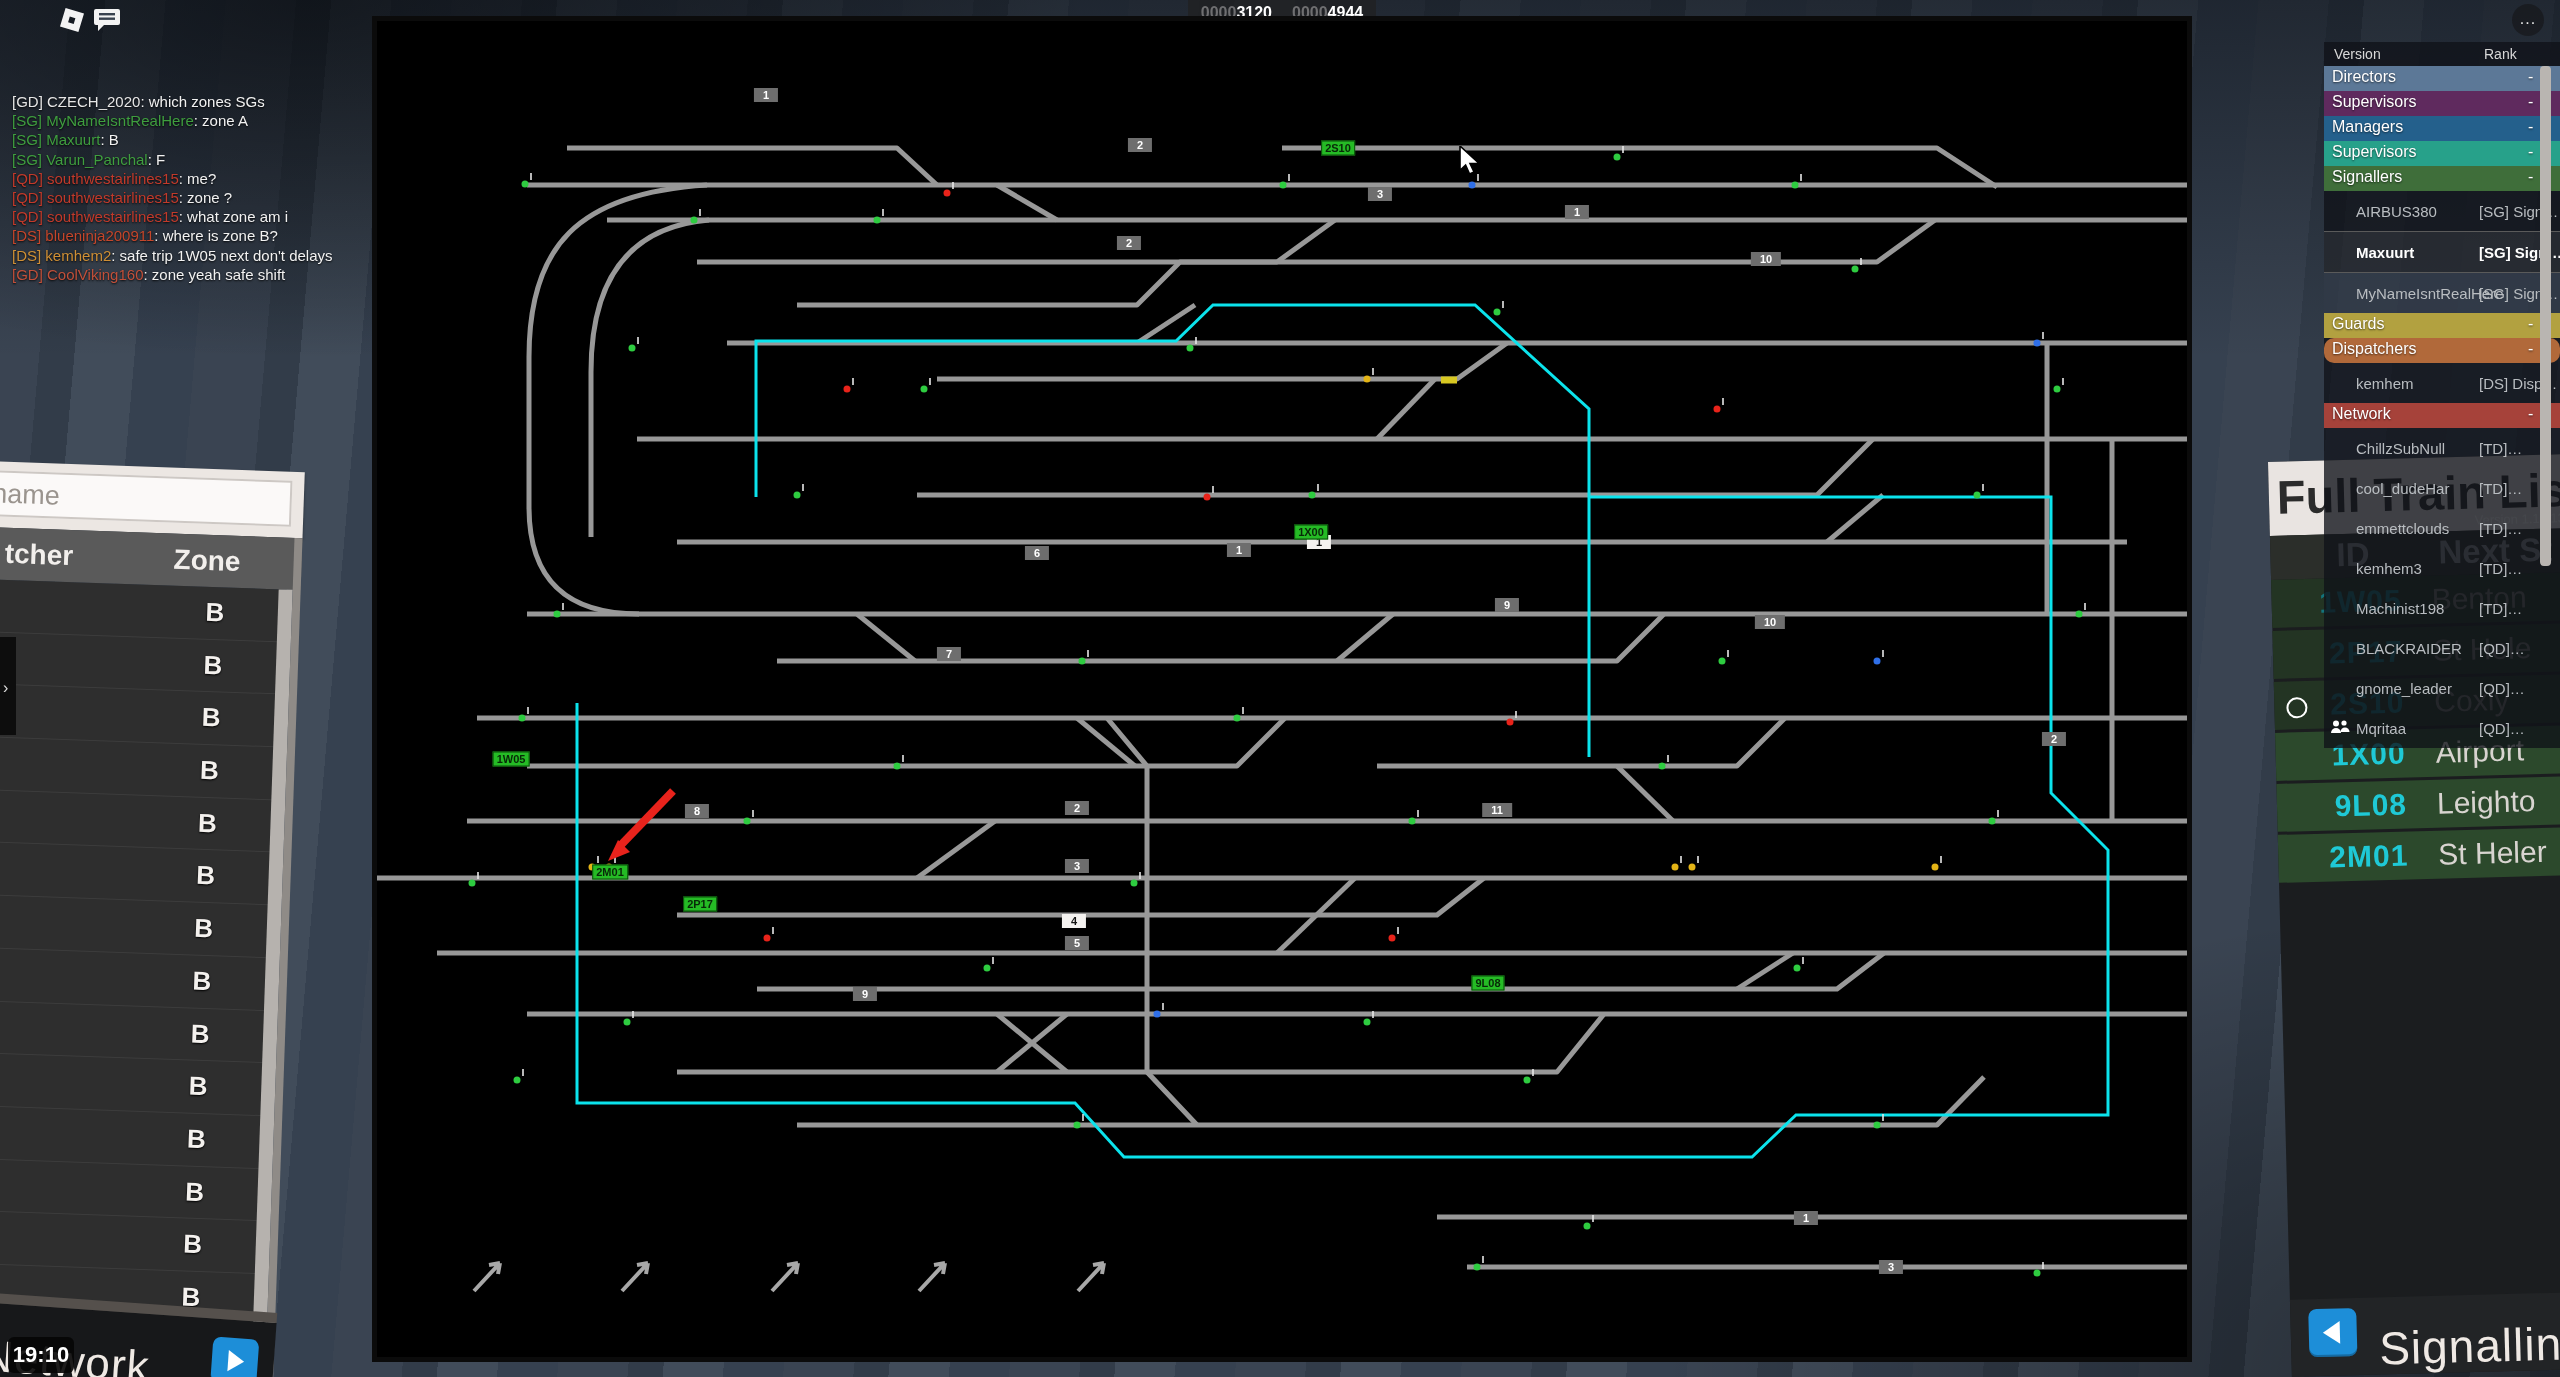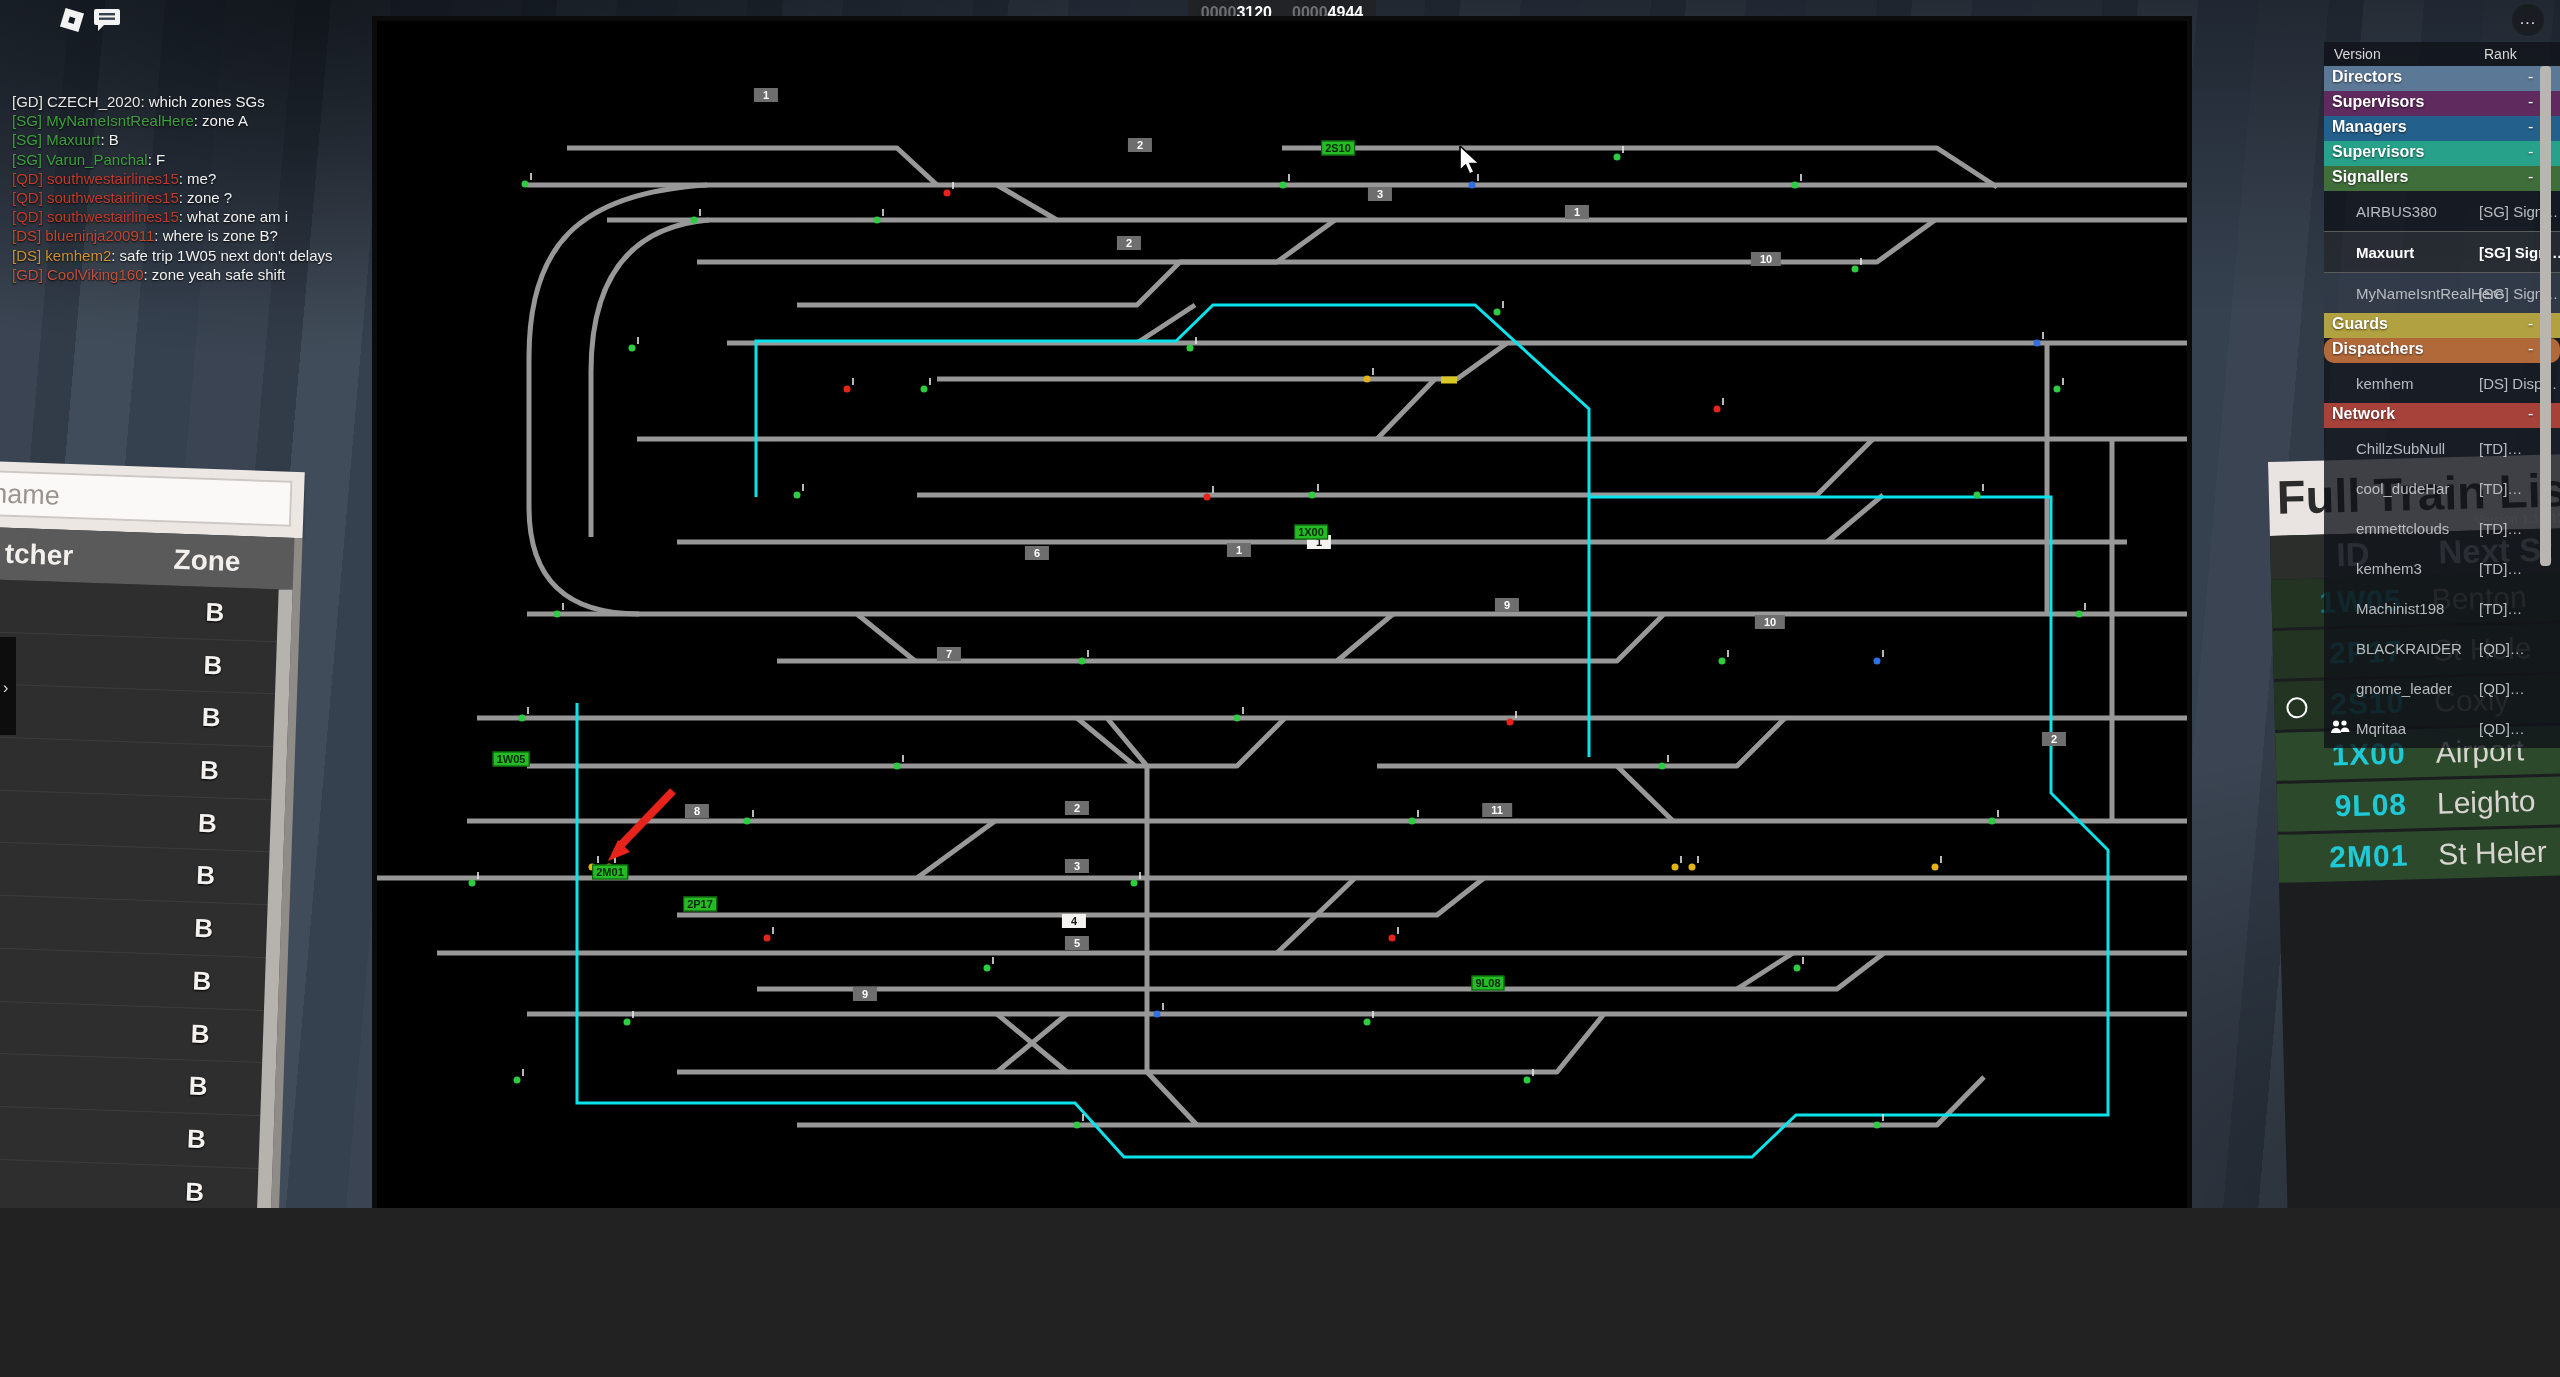--- a/index.html
+++ b/index.html
@@ -1,16 +1,16 @@
 <!DOCTYPE html>
 <html><head>
 <meta charset="utf-8">
 <style>
   html,body{margin:0;padding:0;background:#222;}
-  #stage{position:relative;width:2560px;height:1208px;overflow:hidden;
+  #stage{position:relative;width:2560px;height:1377px;overflow:hidden;
     font-family:"Liberation Sans",sans-serif;
     background:
       linear-gradient(180deg, rgba(8,12,18,.5), rgba(8,12,18,0) 26%),
       radial-gradient(1300px 600px at 12% 0%, rgba(0,0,0,.5), rgba(0,0,0,0) 60%),
       radial-gradient(1500px 800px at 100% 100%, rgba(0,0,0,.45), rgba(0,0,0,0) 60%),
       repeating-linear-gradient(95deg,#3a4452 0 70px,#323c49 70px 105px,#414c5a 105px 165px,#364150 165px 225px),
       #38424f;}
   .abs{position:absolute;}
   
   .topicon{color:#fff;opacity:.95;}
@@ -73,21 +73,21 @@
   .tp-foot{left:0;top:838px;width:300px;height:77px;background:#222426;}
   .tp-foot .bluebtn{position:absolute;left:18px;top:10px;width:48px;height:48px;}
   .tp-foot .siglab{position:absolute;left:88px;top:24px;color:#efe9e4;font-size:46px;letter-spacing:1px;white-space:nowrap;}
   .tp-ver{position:absolute;left:205px;top:56px;color:#fff;font-size:13px;white-space:nowrap;}
   
   .plist{left:2324px;top:42px;width:236px;background:rgba(15,18,24,.78);}
   .pl-hdr{position:relative;height:24px;color:#d8d8d8;font-size:14px;}
   .pl-hdr .p{position:absolute;left:10px;top:4px;}
   .pl-hdr .r{position:absolute;left:160px;top:4px;}
   .pl-cat{position:relative;height:25px;color:#fff;font-size:16px;text-shadow:0 1px 2px rgba(0,0,0,.6);}
-  .pl-cat .lb{position:absolute;left:8px;top:2px;font-weight:bold;}
+  .pl-cat .lb{position:absolute;left:8px;top:2px;font-weight:normal;}
   .pl-cat .rk{position:absolute;left:204px;top:2px;}
   .pl-player{position:relative;height:40px;color:#b9bdc1;font-size:15px;}
   .pl-player .lb{position:absolute;left:32px;top:12px;white-space:nowrap;}
   .pl-player .rk{position:absolute;left:155px;top:12px;white-space:nowrap;}
   .pl-player.hl{background:rgba(255,255,255,.07);border-top:1px solid #5a5a5a;border-bottom:1px solid #5a5a5a;}
   .pl-player.hl .lb,.pl-player.hl .rk{color:#fff;font-weight:bold;}
   .pl-player.tint{background:rgba(110,130,155,.30);}
   .pl-player .fico{position:absolute;left:6px;top:11px;}
   .pl-scroll{left:2540px;top:66px;width:11px;height:500px;background:#b9b5b1;border-radius:4px;}
 </style>

